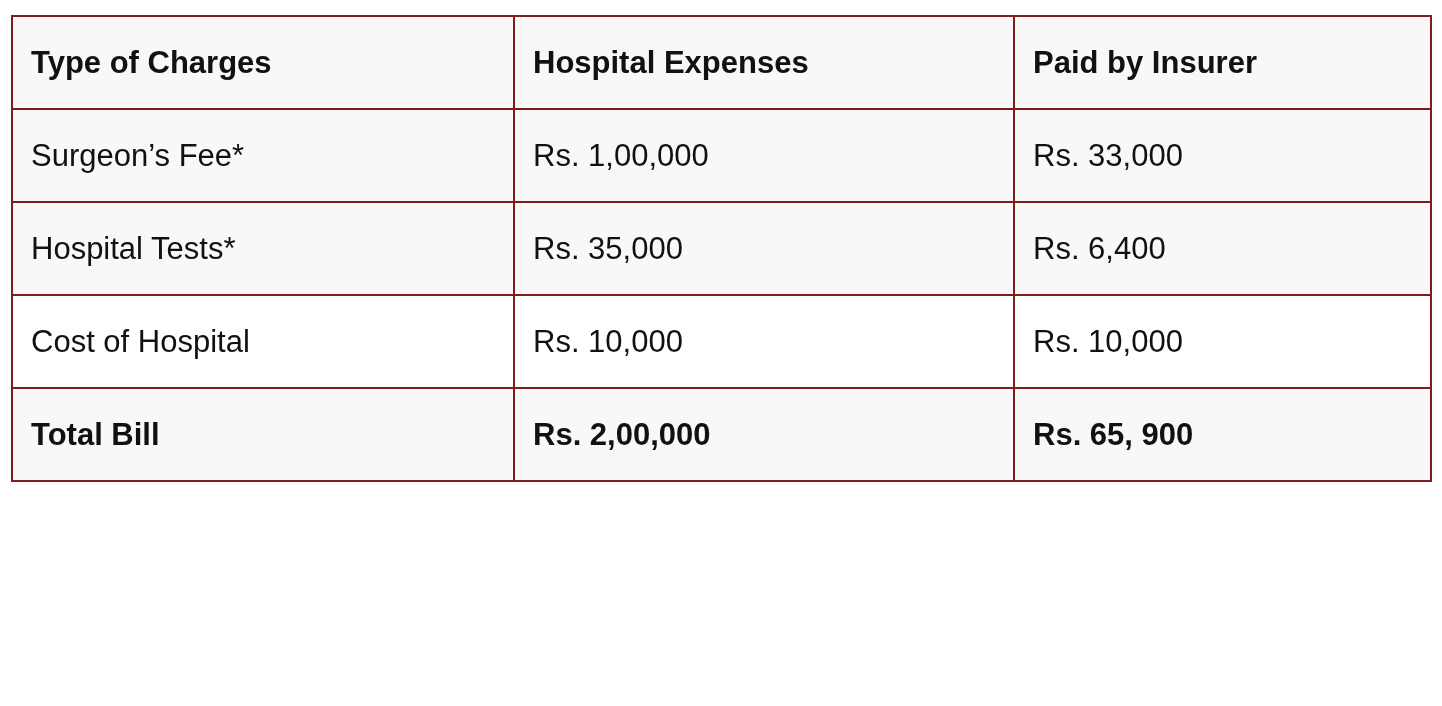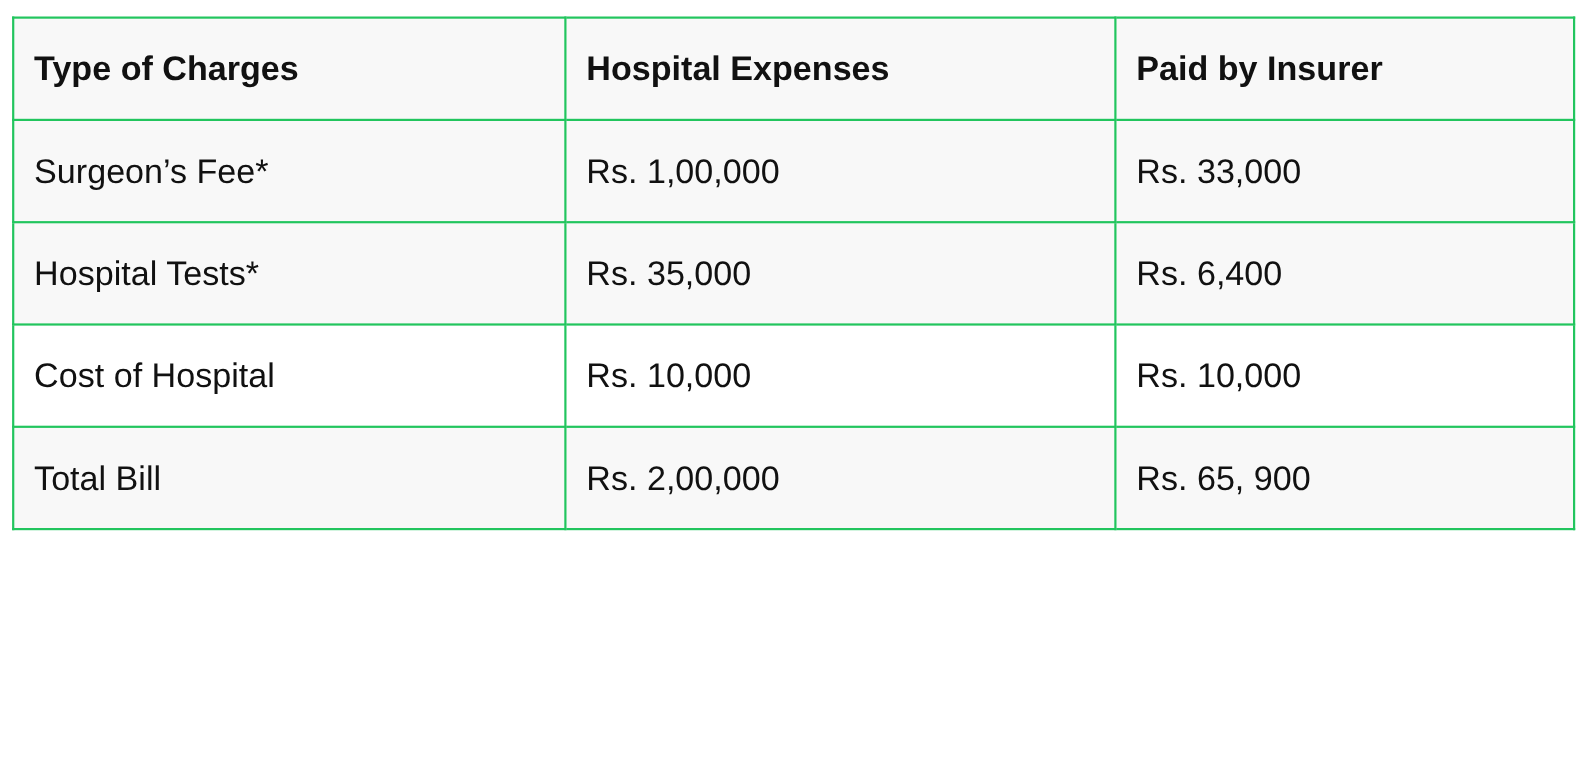--- a/index.html
+++ b/index.html
@@ -1,25 +1,25 @@
 <!DOCTYPE html>
 <html><head>
   <meta charset="utf-8">
   <style>
     html, body { margin: 0; padding: 0; background: #ffffff; }
     body { width: 1442px; height: 706px; position: relative; overflow: hidden;
            font-family: "Liberation Sans", "DejaVu Sans", sans-serif; color: #111; }
     table { position: absolute; left: 11px; top: 15px; border-collapse: collapse;
             width: 1419px; table-layout: fixed; }
-    td, th { border: 2px solid #22c55e; height: 93px; padding: 0 0 0 18px;
+    td, th { border: 2px solid #7f1d1d; height: 93px; padding: 0 0 0 18px;
              font-size: 31px; text-align: left; vertical-align: middle; box-sizing: border-box; }
     th { font-weight: bold; }
     col.c1 { width: 502px; } col.c2 { width: 500px; } col.c3 { width: 417px; }
     tr.shade td, tr.shade th { background: #f8f8f8; }
-    tr.total td { font-weight: normal; }
+    tr.total td { font-weight: bold; }
   </style>
 </head>
 <body>
 
 <table>
   <colgroup>
       <col class="c1">
       <col class="c2">
       <col class="c3">
     </colgroup>

